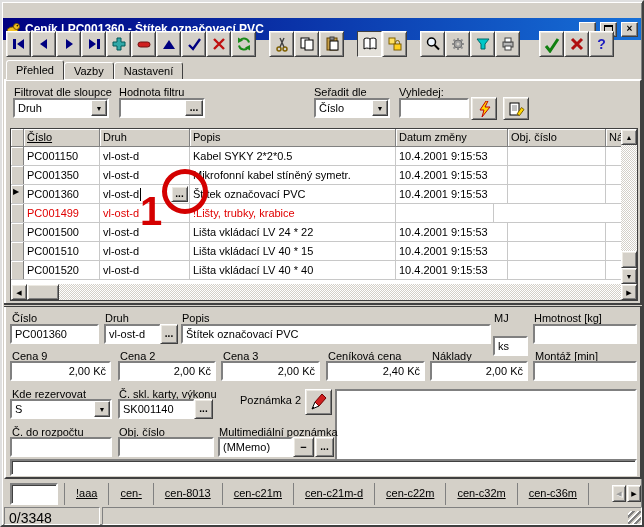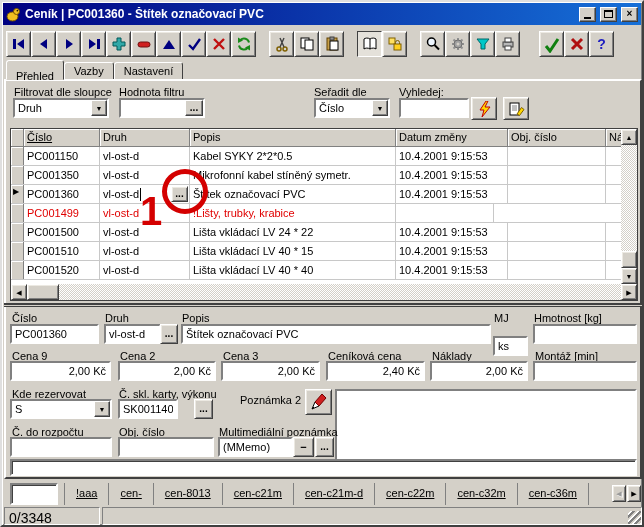--- a/index.html
+++ b/index.html
@@ -4,41 +4,41 @@
 <style>
   * { box-sizing:border-box; margin:0; padding:0; font-family:"Liberation Sans",sans-serif; }
   html,body { width:644px; height:527px; background:#808080; }
   .win { position:relative; width:644px; height:527px; background:#d4d0c8; font-size:11px; color:#000;
          border:2px solid; border-color:#dfdfdf #404040 #404040 #dfdfdf;
          box-shadow:inset 1px 1px 0 #fff, inset -1px -1px 0 #808080; overflow:hidden; }
   .abs { position:absolute; }
   .sunken { background:#fff; border:2px solid; border-color:#808080 #fff #fff #808080;
             box-shadow:inset 1px 1px 0 #404040; }
   
-  .titlebar { left:1px; top:1px; right:1px; height:22px; background:linear-gradient(90deg,#000080,#1670d8);
+  .titlebar { left:1px; top:16px; right:1px; height:22px; background:linear-gradient(90deg,#000080,#1670d8);
               display:flex; align-items:center; gap:4px; padding:0 3px; }
   .title-text { color:#fff; font-weight:bold; font-size:12px; flex:1; white-space:nowrap; overflow:hidden; }
   .tbtn { width:17px; height:15px; background:#d4d0c8; border:1px solid; border-color:#fff #404040 #404040 #fff;
           box-shadow:inset -1px -1px 0 #808080; display:flex; align-items:center; justify-content:center;
           font-size:10px; font-weight:bold; line-height:1; }
   .glyph-min { width:7px; height:2px; background:#000; margin-top:7px; }
   .glyph-max { width:9px; height:8px; border:1px solid #000; border-top:2px solid #000; }
   
   .toolbar { left:4px; top:27px; right:4px; height:30px; display:flex; align-items:center; }
   .toolbtn { width:25px; height:26px; background:#d4d0c8; border:1px solid; border-color:#fff #404040 #404040 #fff;
              box-shadow:inset 1px 1px 0 #ece9e2, inset -1px -1px 0 #808080;
              display:flex; align-items:center; justify-content:center; flex:0 0 auto; }
   .toolbtn.pressed { border-color:#404040 #fff #fff #404040; box-shadow:none; background:#e4e1da; }
   .tgap { width:13px; flex:0 0 auto; }
   .tgap-s { width:6px; flex:0 0 auto; }
   
   .tabstrip { left:4px; top:58px; height:20px; display:flex; align-items:flex-end; }
   .tab { height:18px; padding:2px 9px 0; background:#d4d0c8; border:1px solid; border-color:#fff #404040 transparent #fff;
          border-radius:3px 3px 0 0; margin-right:0; }
-  .tab.active { height:20px; padding-top:9px; z-index:3; position:relative; font-size:11px; }
+  .tab.active { height:20px; padding-top:3px; z-index:3; position:relative; font-size:11px; }
   .tabpage { left:2px; top:77px; width:638px; height:400px; background:#d4d0c8;
              border:2px solid; border-color:#fff #404040 #404040 #fff; }
   
   .flbl { position:absolute; font-size:11px; white-space:nowrap; }
   .combo { position:absolute; height:20px; background:#fff; border:2px solid; border-color:#808080 #fff #fff #808080;
            display:flex; align-items:center; }
   .combo .cval { flex:1; padding:0 3px; white-space:nowrap; overflow:hidden; }
   .drop { width:16px; height:100%; background:#d4d0c8; border:1px solid; border-color:#fff #404040 #404040 #fff;
           box-shadow:inset -1px -1px 0 #808080; font-size:7px; display:flex; align-items:center; justify-content:center; flex:0 0 auto; }
   .edit { position:absolute; height:20px; background:#fff; border:2px solid; border-color:#808080 #fff #fff #808080;
@@ -413,21 +413,21 @@
   <input class="edit money" style="left: 428px; top: 359px; width: 98px;" value="2,00 Kč">
   <span class="flbl" style="left:533px;top:348px;">Montáž [min]</span>
   <input class="edit" style="left: 531px; top: 359px; width: 104px;" value="">
 
   <span class="flbl" style="left:10px;top:386px;">Kde rezervovat</span>
   <div class="combo" style="left:8px;top:397px;width:102px;">
     <span class="cval">S</span>
     <span class="drop">▼</span>
   </div>
   <span class="flbl" style="left:117px;top:386px;text-align:right;">Č. skl. karty, výkonu</span>
-  <input class="edit" style="left: 116px; top: 397px; width: 60px;" value="SK001140">
+  <input class="edit" style="left: 116px; top: 397px; width: 77px;" value="SK001140">
   <span class="sqbtn dots" style="left:192px;top:397px;width:19px;height:20px;">...</span>
   <span class="flbl" style="left:238px;top:392px;">Poznámka 2</span>
   <span class="sqbtn" style="left:303px;top:387px;width:27px;height:26px;">
     <svg width="18" height="18">
         <polygon points="2,16 5,9 9,13" fill="#fff" stroke="#000"></polygon>
         <polygon points="5,9 12,1 16,5 9,13" fill="#d02020" stroke="#700000"></polygon>
         <line x1="2" y1="16" x2="4" y2="14" stroke="#000"></line>
       </svg>
   </span>
   <textarea class="memo" style="left: 333px; top: 387px; width: 302px; height: 81px;"></textarea>

